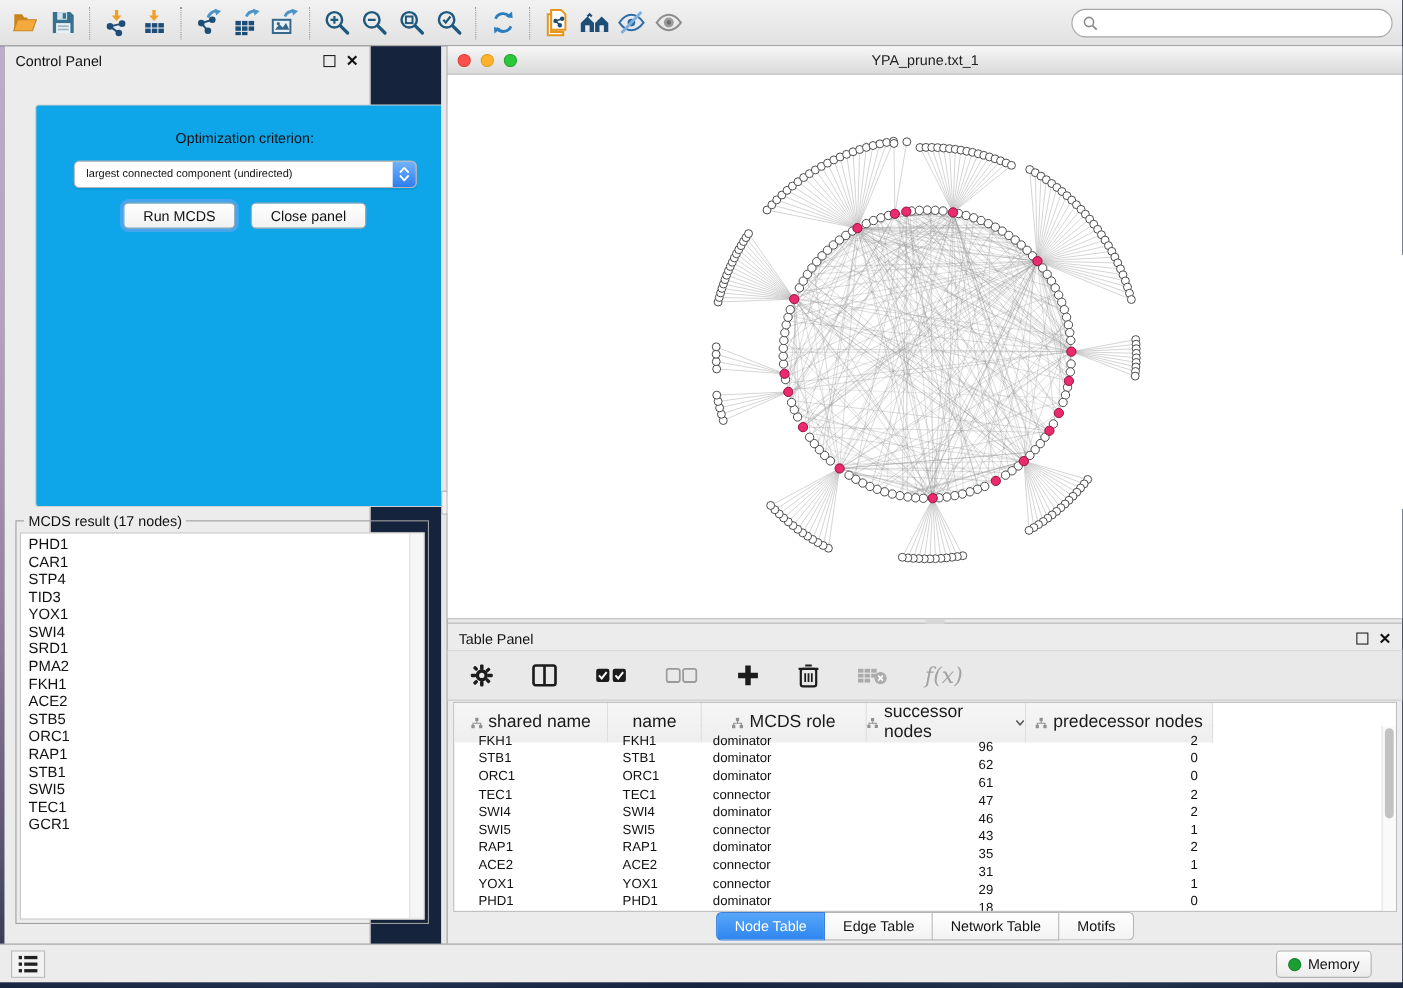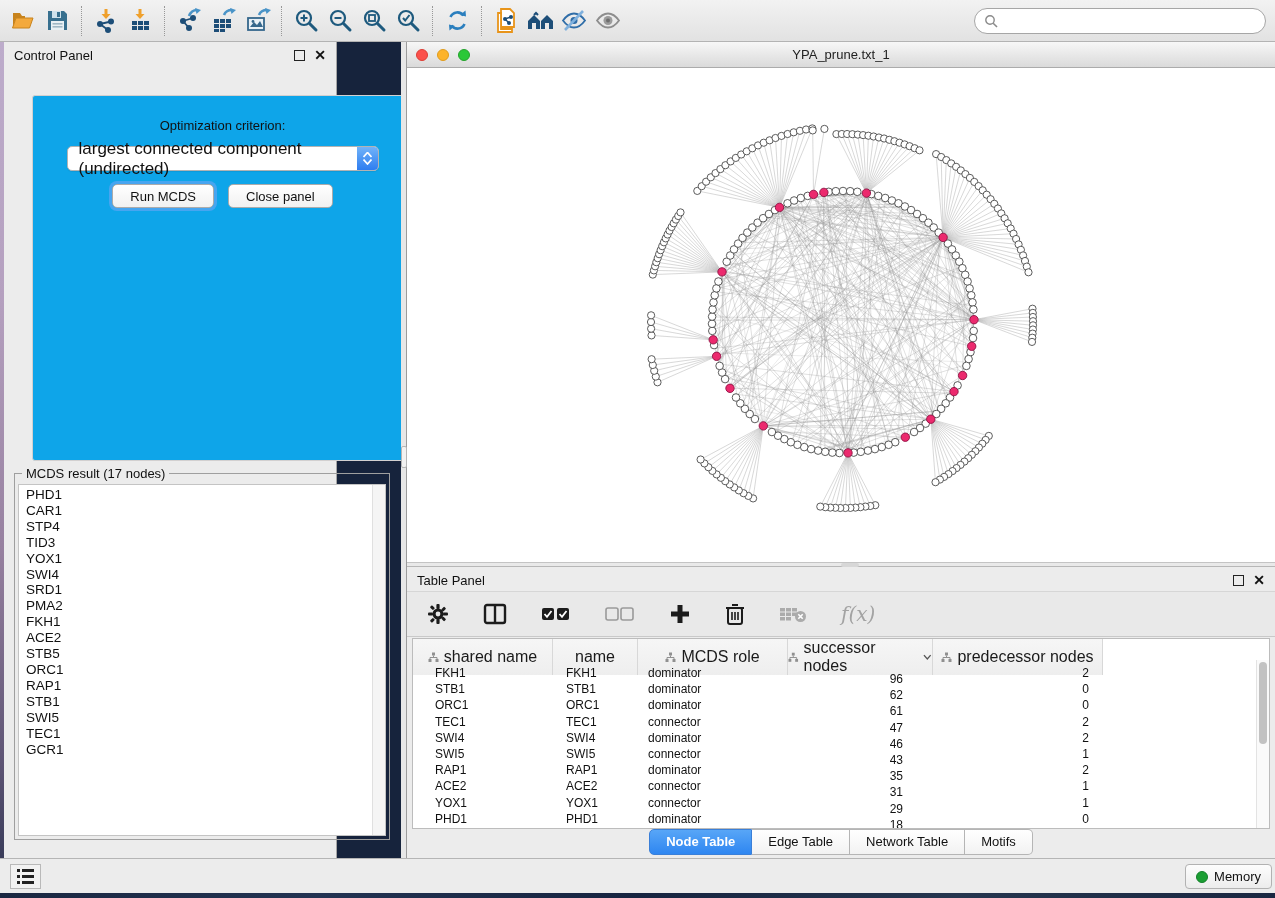--- a/index.html
+++ b/index.html
@@ -35,21 +35,21 @@
     border:1px solid #b2b2b2; border-left-width:0; color:#111; }
   .cp-tab:first-child { border-left-width:1px; border-radius:5px 0 0 5px; }
   .cp-tab:last-child { border-radius:0 5px 5px 0; }
   .cp-tab.active { background:linear-gradient(#5fa9f8,#2f86f2); color:#fff; border-color:#3a7fd8; }
 
   .cp-inner { position:absolute; left:8px; top:53px; width:381px; height:366px;
     background:#0ea5e9; border:1px solid #d2d0d0; border-radius:3px;margin-left:20px; }
   .opt-label { text-align:center; margin-top:22px; font-size:13px; color:#111; }
   .dropdown { margin:13px auto 0; width:312px; height:25px; background:#fff; border:1px solid #b3b3b3;
     border-radius:5px; position:relative; display:flex; align-items:center; padding-left:11px;
-    font-size:17px; color:#111; box-shadow:0 1px 1px rgba(0,0,0,.07); }
+    font-size:10px; color:#111; box-shadow:0 1px 1px rgba(0,0,0,.07); }
   .dd-spinner { position:absolute; right:0px; top:0px; width:21px; height:23px; border-radius:0 4px 4px 0;
     background:linear-gradient(#71b3f9,#2e7df0); display:flex; flex-direction:column; align-items:center; justify-content:center; gap:1px; }
   .btn-row { display:flex; justify-content:center; gap:14px; margin-top:13px; }
   .btn { height:24px; padding:0 17px; font-size:13px; color:#111; display:flex; align-items:center;
     background:linear-gradient(#ffffff,#f1f1f1); border:1px solid #ababab; border-radius:5px; }
   .btn.focused { box-shadow:0 0 0 3px rgba(110,165,245,.6); }
 
   fieldset.mcds-box { position:absolute; left:10px; top:424px; width:376px; height:374px;
     border:1px solid #9f9f9f; padding:3px; background:transparent; }
   fieldset.mcds-box legend { font-size:13px; padding:0 4px; margin-left:4px; color:#111; }
@@ -96,33 +96,33 @@
   .tr { display:grid; grid-template-columns:140px 85px 150px 145px 170px 1fr; height:16.2px; align-items:center;
     font-size:12px; color:#111; }
   .td.c1 { padding-left:22px; } .td.c2 { padding-left:13px; } .td.c3 { padding-left:10px; }
   .td.c4 { text-align:right; padding-right:30px;margin-top:12px; } .td.c5 { text-align:right; padding-right:14px; }
   .tp-scroll { position:absolute; right:0; top:21px; bottom:0; width:13px; background:#fafafa; border-left:1px solid #e3e3e3; }
   .tp-thumb { position:absolute; left:2px; top:2px; width:8px; height:82px; background:#c2c2c2; border-radius:4px; }
 
   .tp-tabs { position:absolute; left:0; bottom:3px; width:868px; display:flex; justify-content:center; }
   .tp-tab { padding:4px 16px 5px; font-size:13px; background:linear-gradient(#ffffff,#f2f2f2);
     border:1px solid #b5b5b5; border-left-width:0; color:#111; }
-  .tp-tab:first-child { border-left-width:1px; border-radius:5px 0 0 5px;font-weight:bold; }
+  .tp-tab:first-child { border-left-width:1px; border-radius:5px 0 0 5px; }
   .tp-tab:last-child { border-radius:0 5px 5px 0; }
   .tp-tab.active { background:linear-gradient(#58a6f7,#2e86f1); color:#fff; border-color:#3a7fd8; }
 
   
   .statusbar { position:absolute; left:0; top:858px; width:1275px; height:35px; background:#ececec;
     border-top:1px solid #b5b5b5; }
   .list-btn { position:absolute; left:10px; top:5px; width:31px; height:25px; background:#f2f2f2;
     border:1px solid #b9b9b9; display:flex; flex-direction:column; justify-content:center; gap:3px; padding-left:6px; }
   .list-row { display:flex; align-items:center; gap:2px; }
   .list-dot { width:3px; height:3px; background:#222; }
   .list-bar { width:12px; height:2.5px; background:#222; }
-  .memory-btn { position:absolute; right:3px; top:5px; height:25px; padding:0 10px;
+  .memory-btn { position:absolute; right:28px; top:5px; height:25px; padding:0 10px;
     background:linear-gradient(#fdfdfd,#ececec); border:1px solid #b2b2b2; border-radius:4px;
     display:flex; align-items:center; gap:6px; font-size:13px; color:#111; }
   .mem-dot { width:12px; height:12px; border-radius:50%; background:#1b9e33; border:1px solid #13802a; }
 </style>
 </head>
 <body>
 
 <div class="toolbar">
   <span class="tb-icon">
     <svg width="26" height="26" viewBox="0 0 26 26">

